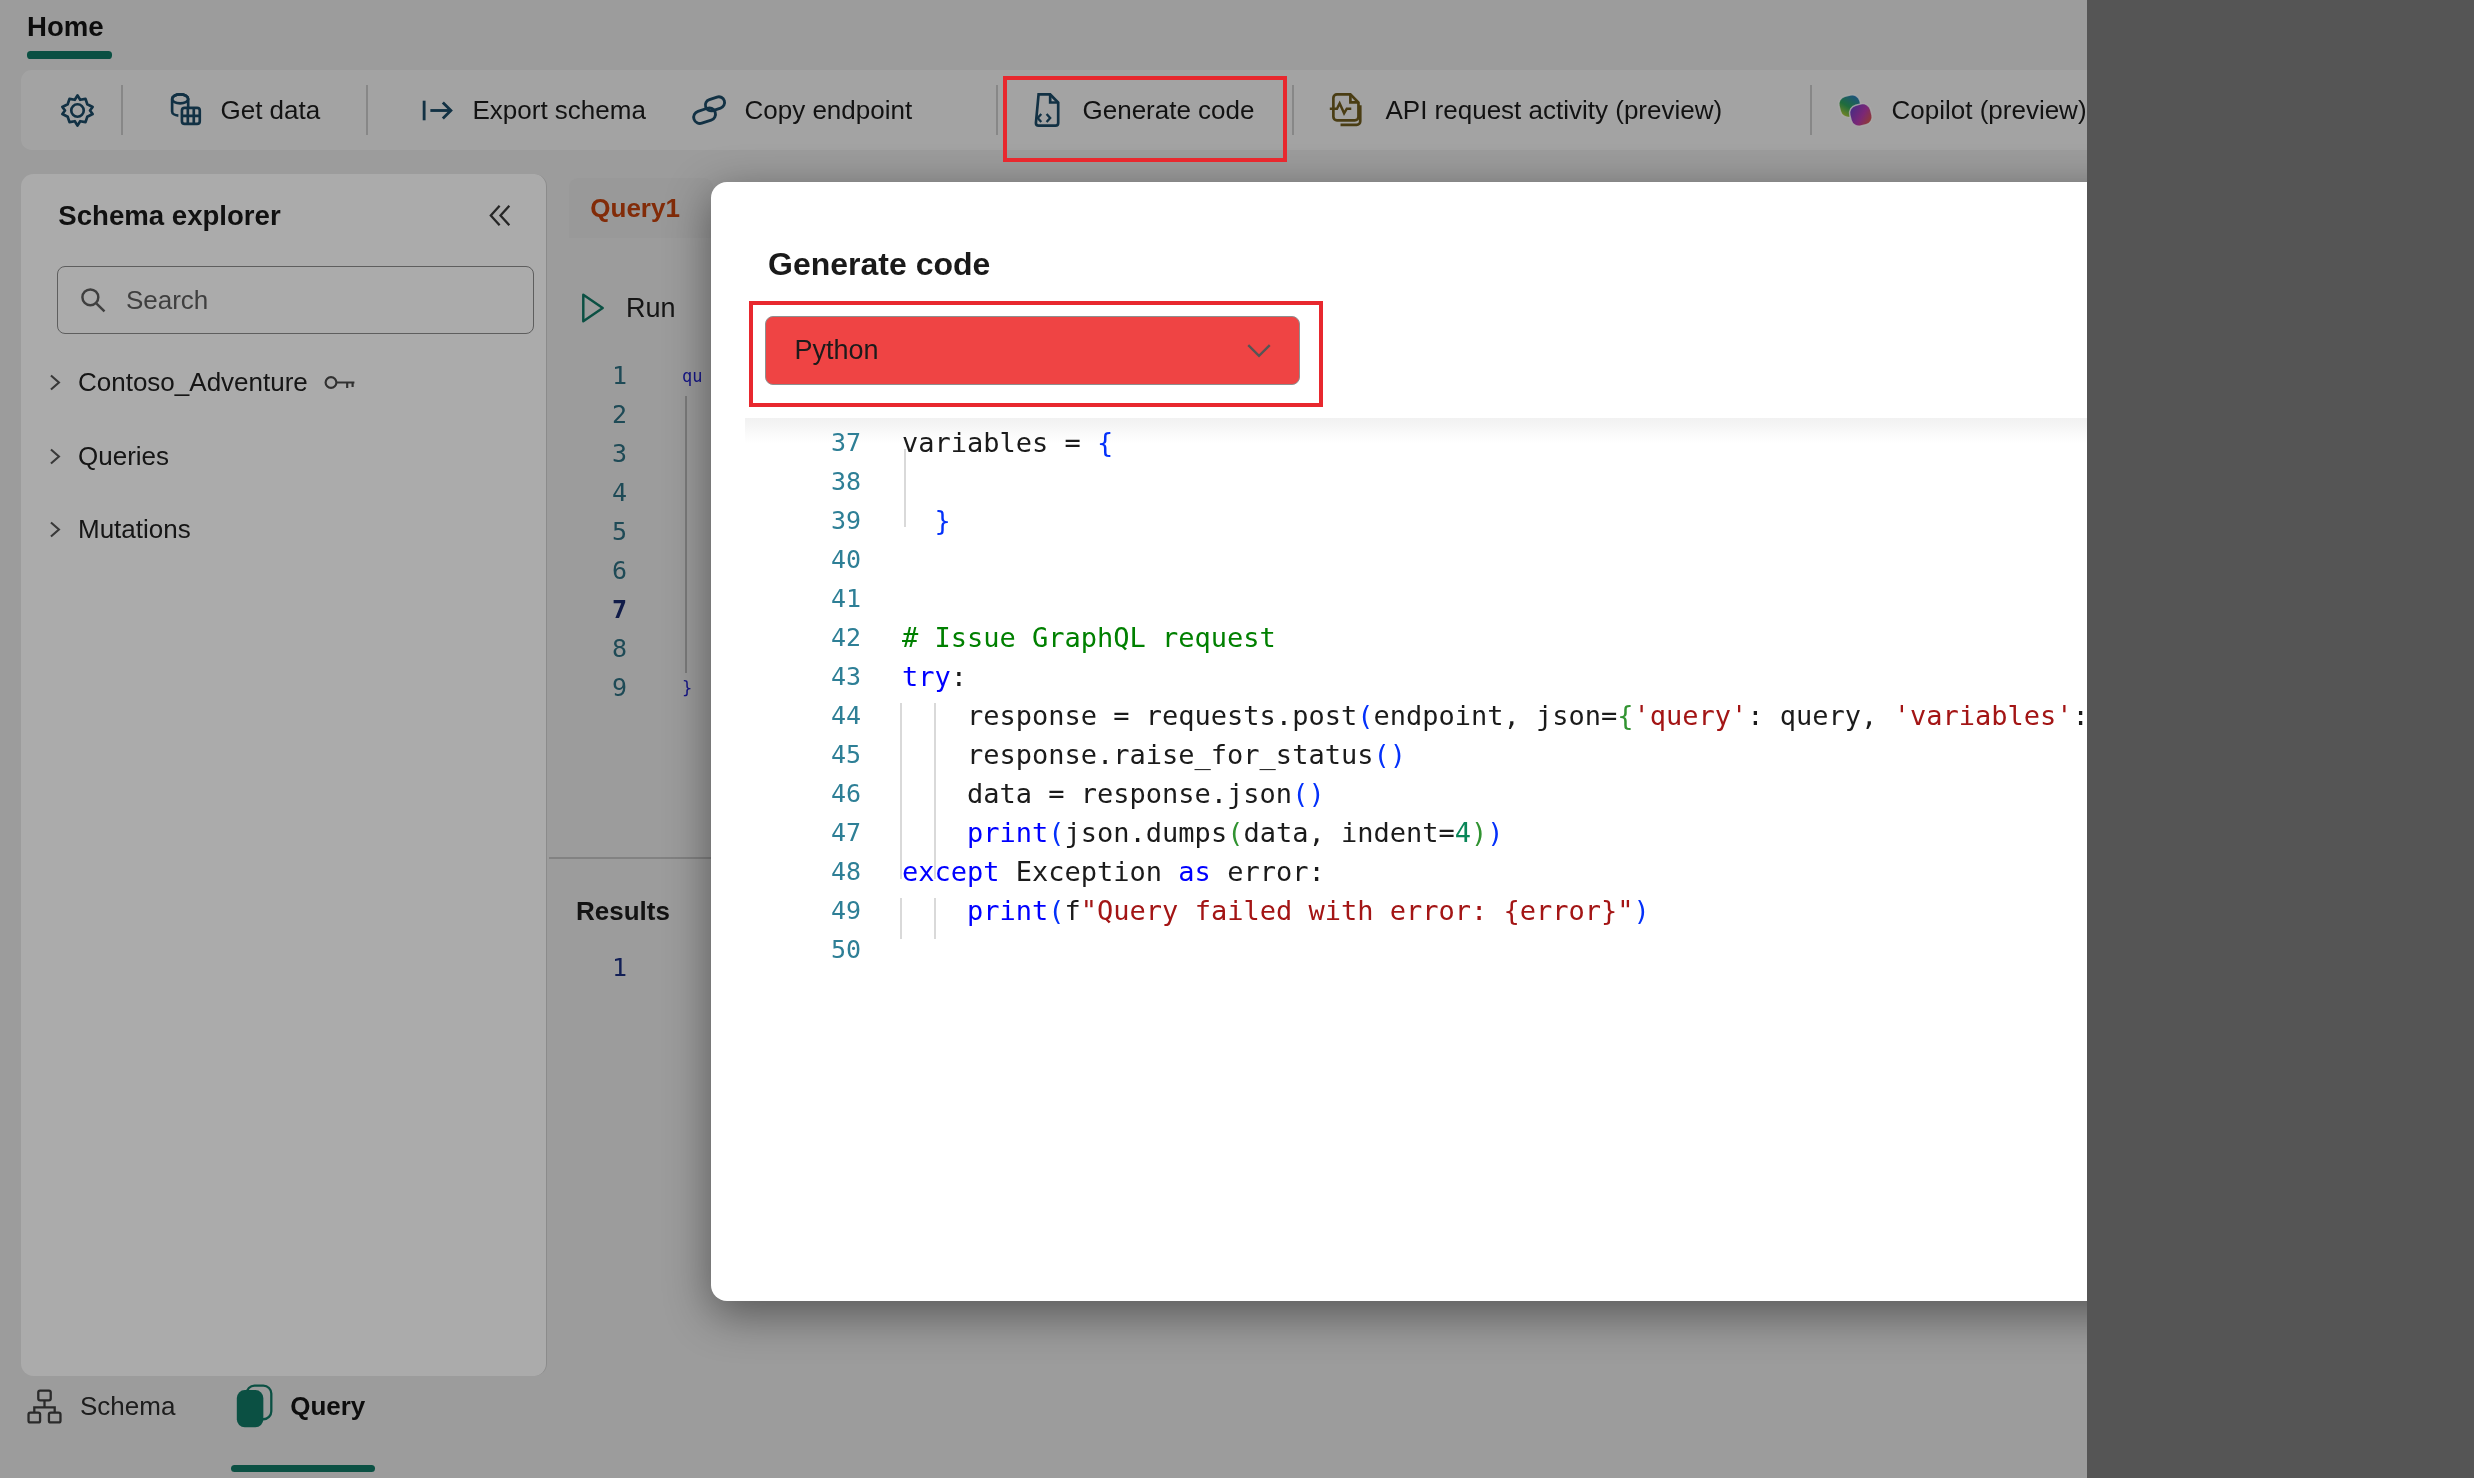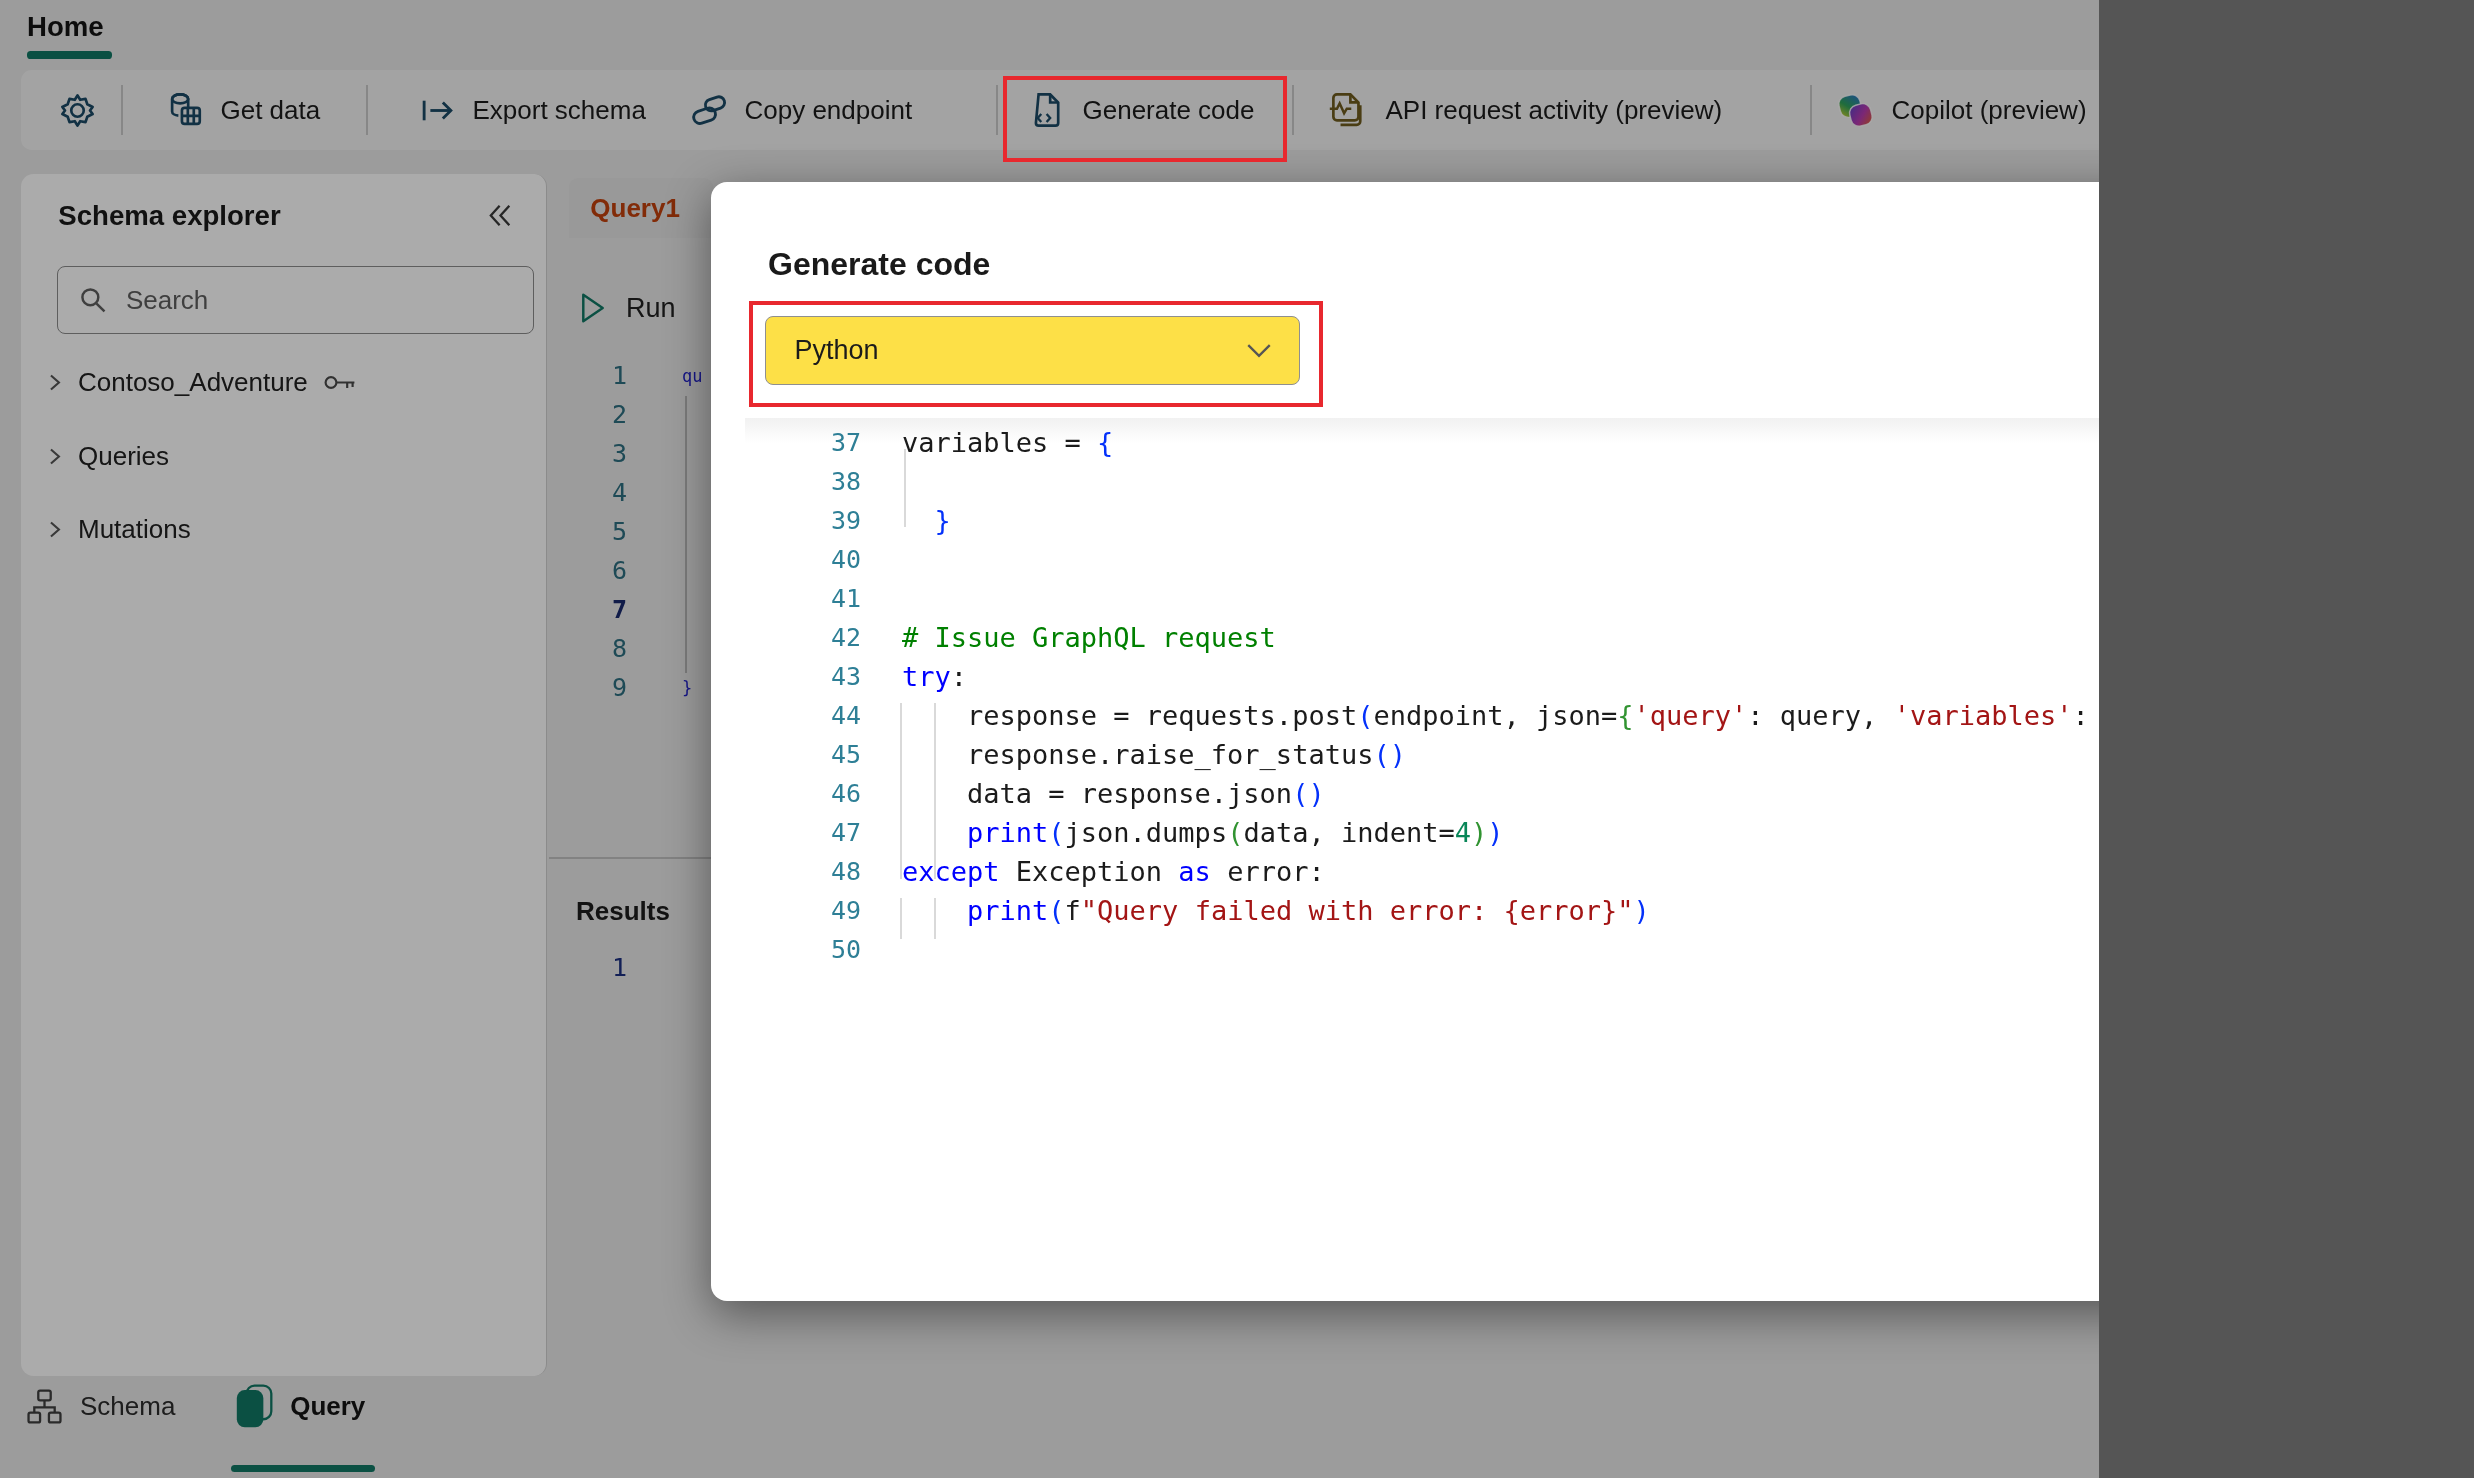--- a/index.html
+++ b/index.html
@@ -1,17 +1,17 @@
 <!DOCTYPE html>
 <html style="font-size:14.2px"><head>
 <meta charset="utf-8">
 <style>
   html,body{margin:0;padding:0;background:#555;}
   .screen{position:relative;width:2087px;height:1478px;overflow:hidden;background:#e9e9e9;
-          font-family:"Liberation Sans",sans-serif;color:#1f1f1f;padding-left:12px;}
+          font-family:"Liberation Sans",sans-serif;color:#1f1f1f;}
   
   .home-tab{position:absolute;left:27px;top:10.7px;font-size:27.6px;font-weight:600;color:#141414;}
   .home-underline{position:absolute;left:27px;top:51px;width:85px;height:8px;border-radius:3.6px;background:#117865;}
   
   .toolbar{position:absolute;left:21.3px;top:70px;width:2434px;height:80px;background:#f4f4f4;border-radius:10.7px;text-align:right;}
   .tb-group{position:absolute;top:0;height:80px;display:flex;align-items:center;gap:14.2px;cursor:pointer;}
   .tb-label{font-size:26px;color:#1c1c1c;white-space:nowrap;}
   .tb-divider{position:absolute;top:15px;width:1.8px;height:50px;background:#c9c9c9;}
   
   .sidebar{position:absolute;left:21.3px;top:174px;width:526px;height:1202px;background:#ffffff;
@@ -50,21 +50,21 @@
   .ft-underline{position:absolute;left:231px;top:1465px;width:144px;height:7.1px;border-radius:3.6px;background:#117865;}
   
   .overlay{position:absolute;inset:0;background:rgba(0,0,0,0.33);z-index:40;}
   .dialog{position:absolute;left:711px;top:182px;width:1705px;height:1119px;background:#fff;border-radius:16px;
           box-shadow:0 12.4px 46px rgba(0,0,0,0.45);z-index:50;}
   .dlg-title{position:absolute;left:57px;top:64px;font-size:32px;font-weight:600;color:#1a1a1a;}
   .dlg-close{position:absolute;left:1593px;top:59px;width:50px;height:50px;display:flex;align-items:center;
              justify-content:center;cursor:pointer;border-radius:5.3px;}
   .dlg-dropdown{position:absolute;left:54px;top:134px;width:535px;height:69px;border:1.8px solid #8f8f8f;border-radius:8px;
                 display:flex;align-items:center;justify-content:space-between;padding:0 23px 0 28.4px;
-                box-sizing:border-box;cursor:pointer;background:#fde047;}
+                box-sizing:border-box;cursor:pointer;background:#ef4444;}
   .dlg-dropdown-value{font-size:27px;color:#1b1b1b;}
   .code-box{position:absolute;left:34px;top:236px;width:1611px;height:757px;overflow:hidden;
             background:linear-gradient(#f1f1f1,#ffffff 25px);border-right:1.8px solid #e0e0e0;
             box-sizing:border-box;padding-top:5.3px;}
   .code-box .cl{height:39px;display:flex;align-items:center;}
   .code-box .ln{width:116px;text-align:right;font-size:25px;color:#2e7f96;font-family:"DejaVu Sans Mono",monospace;flex:none;}
   .code-box .lt{margin-left:41px;font-size:27px;font-family:"DejaVu Sans Mono",monospace;white-space:pre;flex:none;}
   .tok-d{color:#1b1b1b;} .tok-k{color:#0000ff;} .tok-c{color:#008000;} .tok-s{color:#a31515;}
   .tok-n{color:#098658;} .tok-b1{color:#0431fa;} .tok-b2{color:#319331;} .tok-gq{color:#2323c8;}
   .dlg-guide{position:absolute;width:1.8px;background:#d9d9d9;}

